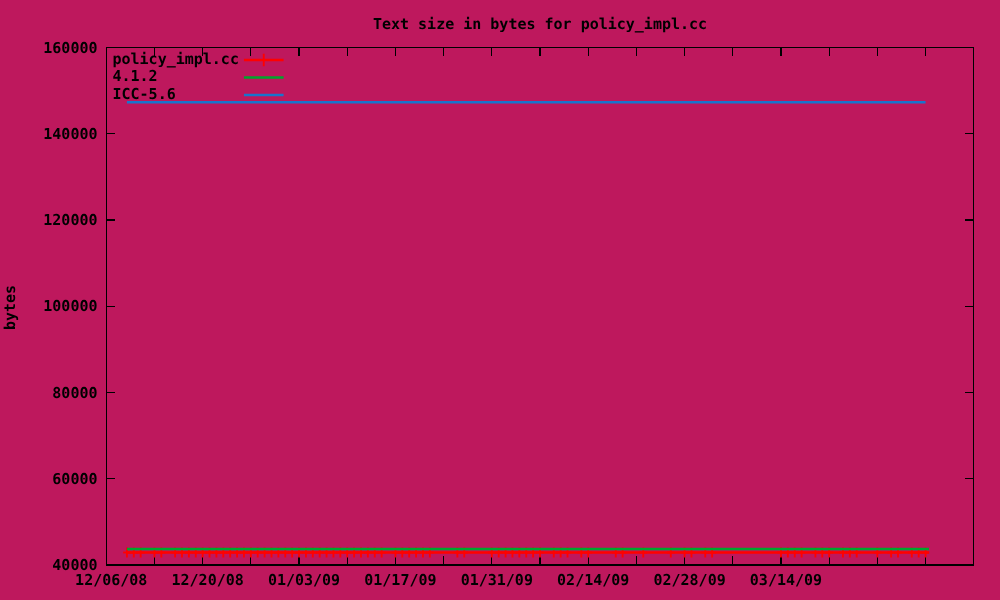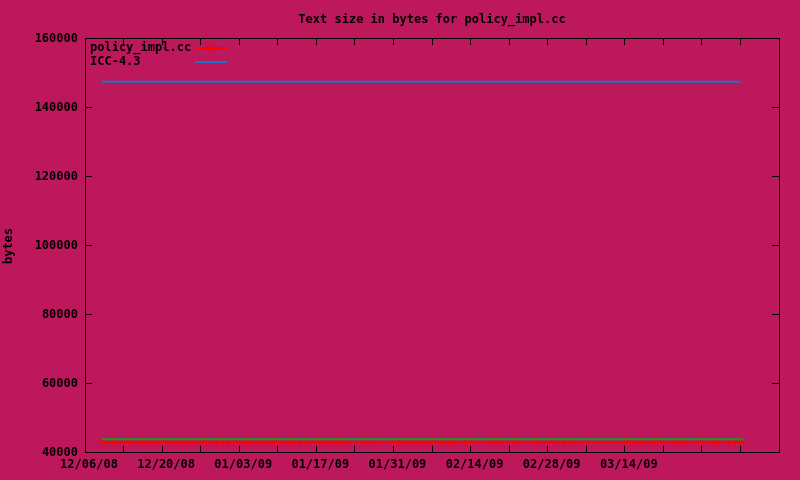--- a/index.html
+++ b/index.html
@@ -274,19 +274,25 @@
 
   <div id="legend">
     <div class="legend-row">
       <span class="legend-label">policy_impl.cc</span>
       <span class="legend-sample"><svg width="32" height="14">
             <line x1="0" y1="7" x2="32" y2="7" stroke="#ff0000" stroke-width="2"></line>
             <line x1="16" y1="2" x2="16" y2="12" stroke="#ff0000" stroke-width="1.5"></line>
           </svg></span>
     </div>
     <div class="legend-row">
-      <span class="legend-label">ICC-4.3</span>
+      <span class="legend-label">4.1.2</span>
+      <span class="legend-sample"><svg width="32" height="14">
+            <line x1="0" y1="7" x2="32" y2="7" stroke="#00A52C" stroke-width="2"></line>
+          </svg></span>
+    </div>
+    <div class="legend-row">
+      <span class="legend-label">ICC-5.6</span>
       <span class="legend-sample"><svg width="32" height="14">
             <line x1="0" y1="7" x2="32" y2="7" stroke="#1874CD" stroke-width="2"></line>
           </svg></span>
     </div>
   </div>
 </div>
 
 </body></html>

